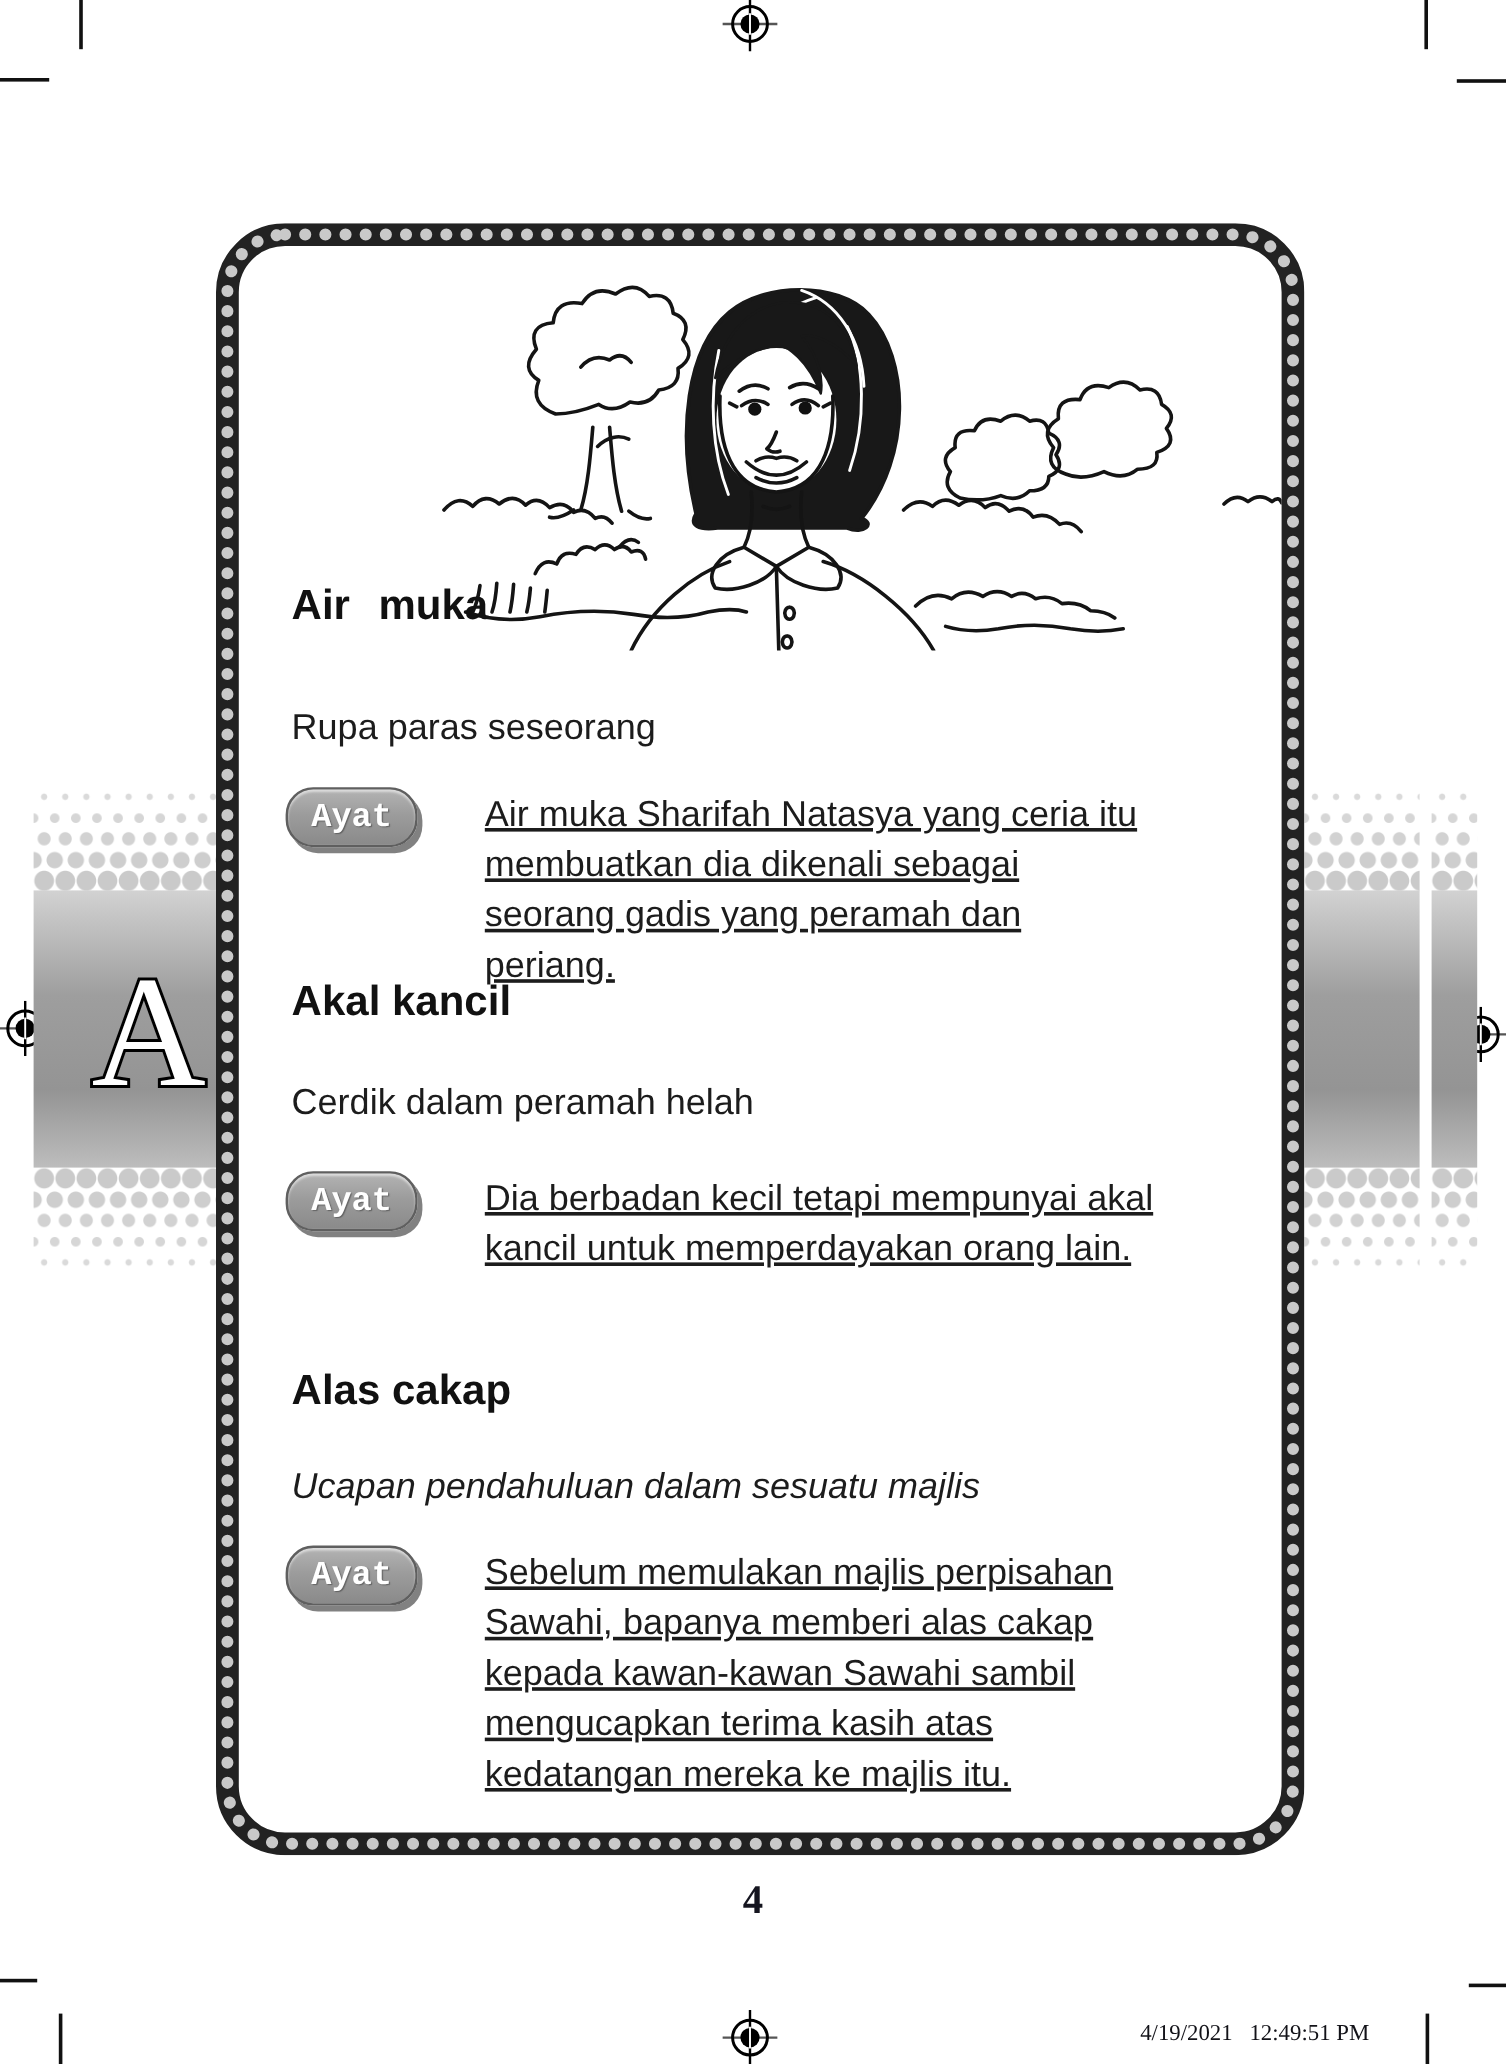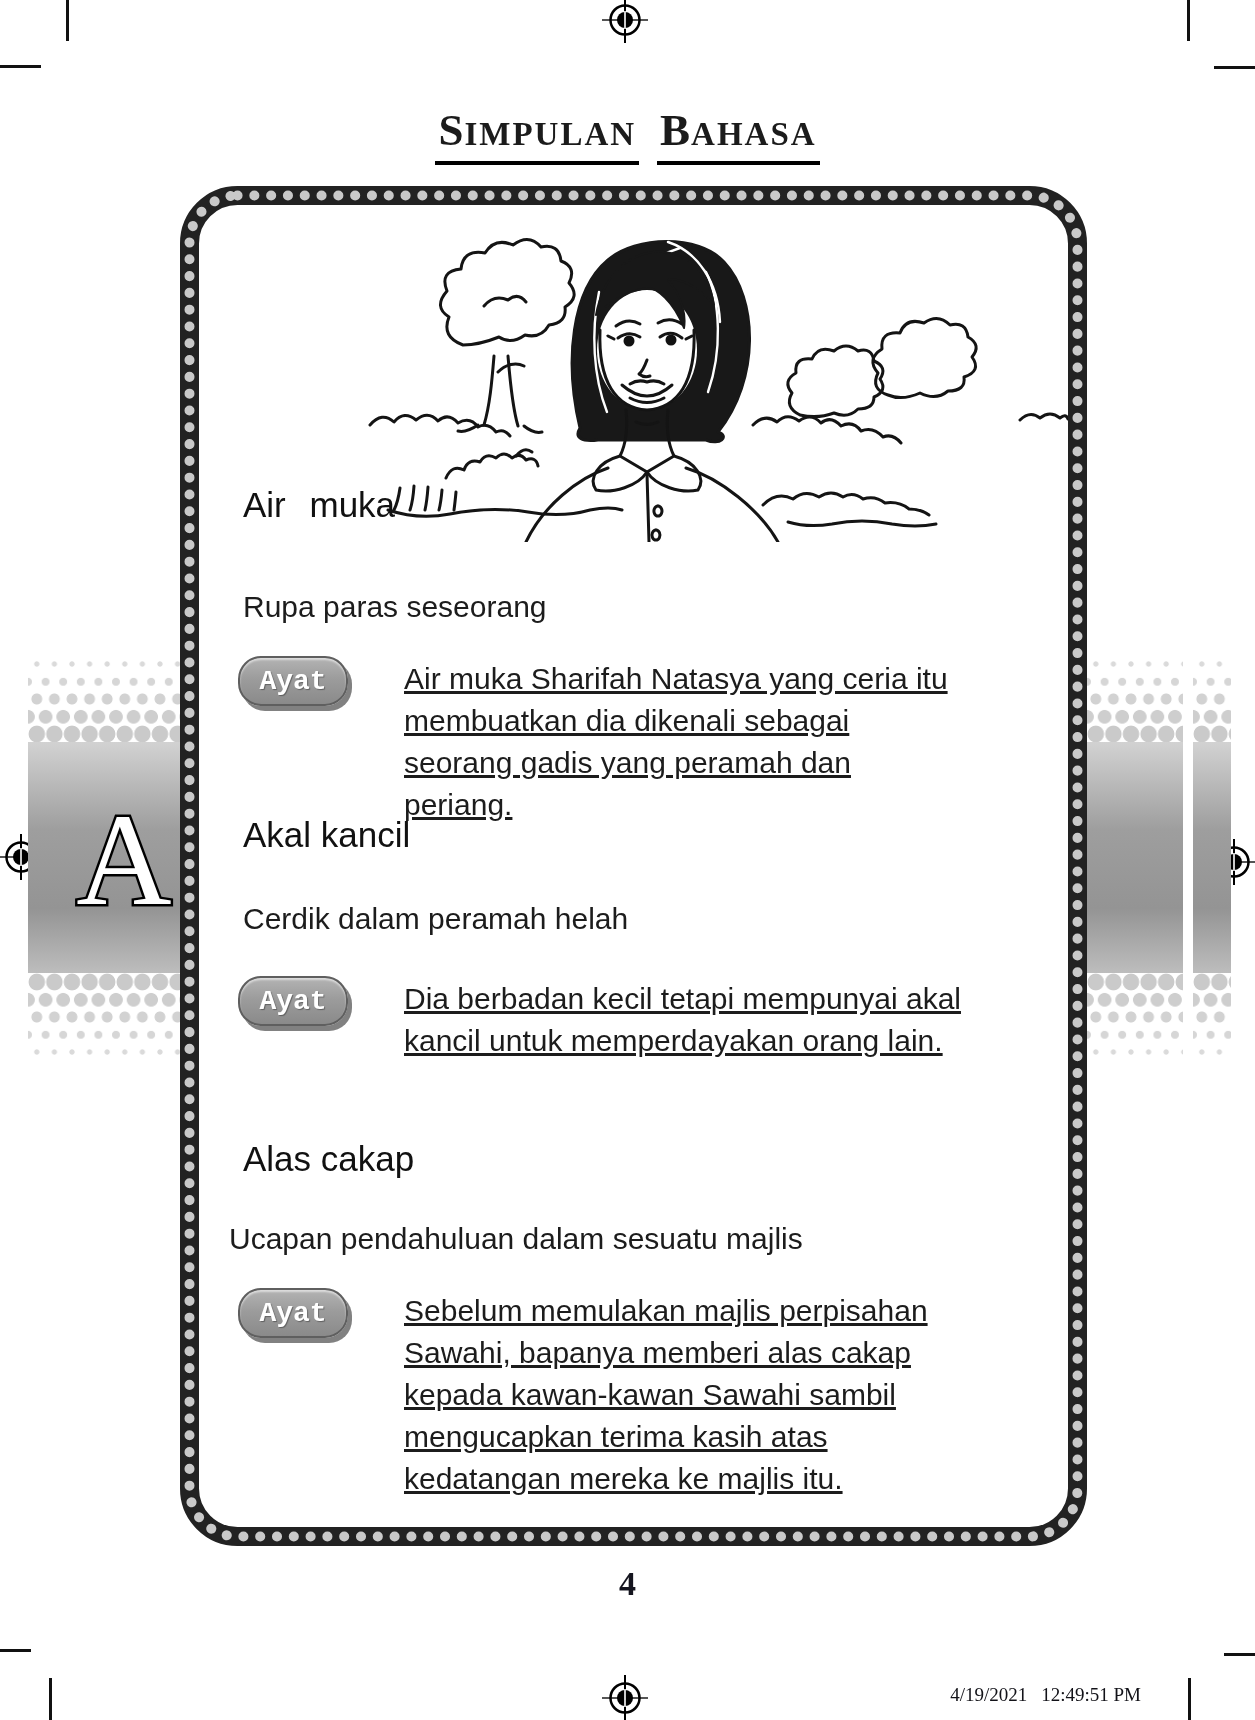--- a/index.html
+++ b/index.html
@@ -19,21 +19,21 @@
               font-family:"Liberation Serif","DejaVu Serif",serif;color:#1b1b1b;}
   .t-word{display:inline-block;border-bottom:4px solid #000;padding:0 3px 5px 3px;margin:0 9px;}
   .t-cap{font-size:45px;font-weight:600;letter-spacing:1px;}
   .t-small{font-size:33px;font-weight:600;letter-spacing:2px;}
 
   
   .box{position:absolute;left:180px;top:186px;width:907px;height:1360px;}
   .box-border{position:absolute;left:0;top:0;}
 
   
-  .term{position:absolute;font-size:35px;font-weight:normal;color:#111;}
+  .term{position:absolute;font-size:35px;font-weight:bold;color:#111;}
   .term.wide{word-spacing:14px;}
   .def{position:absolute;font-size:30px;color:#1c1c1c;}
   .row{position:absolute;display:flex;align-items:flex-start;gap:56px;}
   .pill{flex:none;width:106px;height:46px;border-radius:23px;
         background:linear-gradient(180deg,#b3b3b3 0%,#9c9c9c 45%,#8a8a8a 100%);
         border:2px solid #5f5f5f;
         box-shadow:4px 5px 0 rgba(45,45,45,.6), inset 0 2px 2px rgba(255,255,255,.55);
         display:flex;align-items:center;justify-content:center;
         color:#fff;font-size:28px;font-weight:bold;text-shadow:1px 1px 1px rgba(0,0,0,.35);font-family:Liberation Mono, monospace;}
   .example{margin:2px 0 0 0;width:558px;font-size:30px;line-height:42px;color:#1c1c1c;text-decoration:underline;}
@@ -94,23 +94,20 @@
     <line x1="23" y1="14" x2="23" y2="32" stroke="#fff" stroke-width="1.6"></line>
   </svg>
   <svg class="regmark" style="left:602px;top:1675px;" viewBox="0 0 46 46">
     <line x1="23" y1="0" x2="23" y2="46" stroke="#000" stroke-width="2"></line>
       <line x1="0" y1="23" x2="46" y2="23" stroke="#555" stroke-width="2"></line>
     <circle cx="23" cy="23" r="14.5" fill="none" stroke="#000" stroke-width="2.5"></circle>
       <circle cx="23" cy="23" r="8" fill="#000"></circle>
     <line x1="23" y1="14" x2="23" y2="32" stroke="#fff" stroke-width="1.6"></line>
   </svg>
 
-  <div class="title-wrap">
-    <span class="t-word"><span class="t-cap">S</span><span class="t-small">IMPULAN</span></span><span class="t-word"><span class="t-cap">B</span><span class="t-small">AHASA</span></span>
-  </div>
 
   <div class="tabcol" style="left:28px;top:655px;width:153px;height:404px;">
     <div style="position:absolute;top:0;left:0;right:0;">
       <div class="ht r1" style="top:0;"></div>
         <div class="ht r2" style="top:17.6px;"></div>
         <div class="ht r3" style="top:35.2px;"></div>
         <div class="ht r4" style="top:52.8px;"></div>
         <div class="ht r5" style="top:70.4px;"></div>
     </div>
     <div class="solidband" style="top:87px;height:231px;">
@@ -251,21 +248,21 @@
     </div>
 
     <div class="term" style="left:63px;top:629px;">Akal kancil</div>
     <div class="def" style="left:63px;top:716px;">Cerdik dalam peramah helah</div>
     <div class="row" style="left:58px;top:790px;">
       <div class="pill">Ayat</div>
       <p class="example">Dia berbadan kecil tetapi mempunyai akal kancil untuk memperdayakan orang lain.</p>
     </div>
 
     <div class="term" style="left:63px;top:953px;">Alas cakap</div>
-    <div class="def" style="left:49px;top:1036px;">Ucapan pendahuluan dalam sesuatu majlis</div>
+    <div class="def" style="left:63px;top:1036px;font-style:italic;">Ucapan pendahuluan dalam sesuatu majlis</div>
     <div class="row" style="left:58px;top:1102px;">
       <div class="pill">Ayat</div>
       <p class="example">Sebelum memulakan majlis perpisahan Sawahi, bapanya memberi alas cakap kepada kawan-kawan Sawahi sambil mengucapkan terima kasih atas kedatangan mereka ke majlis itu.</p>
     </div>
   </div>
 
   <div class="pageno">4</div>
 
   <div class="imprint right">
     <span>4/19/2021</span><span class="gap" style="width:14px;"></span><span>12:49:51 PM</span>

